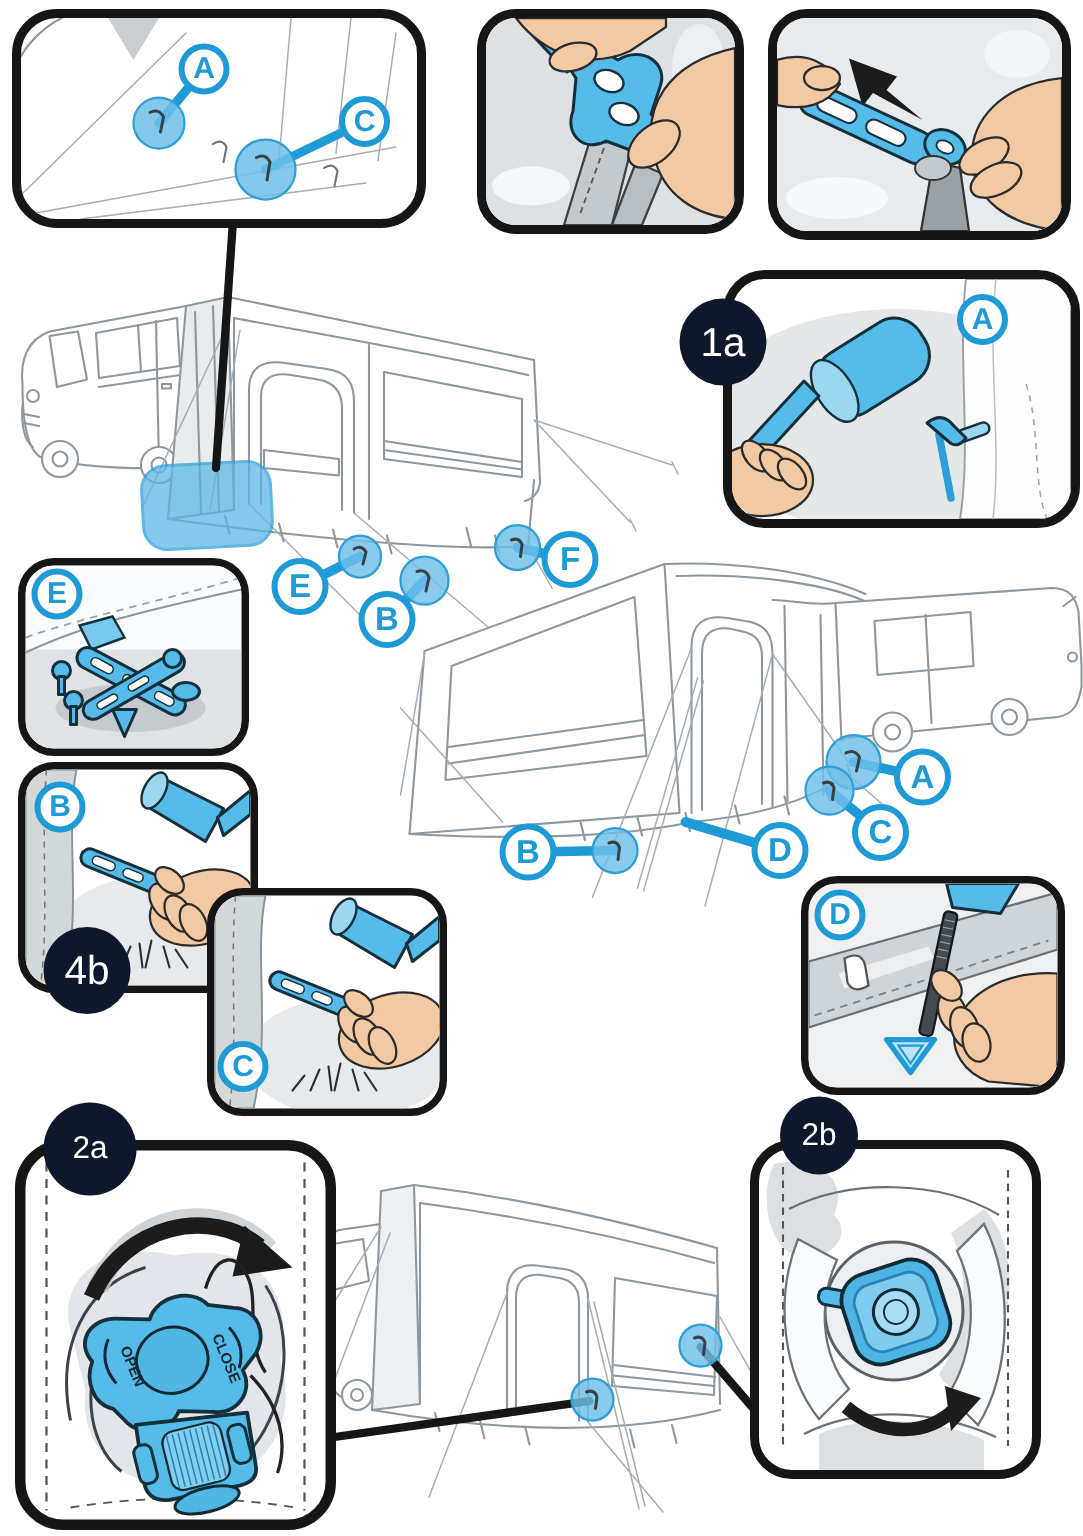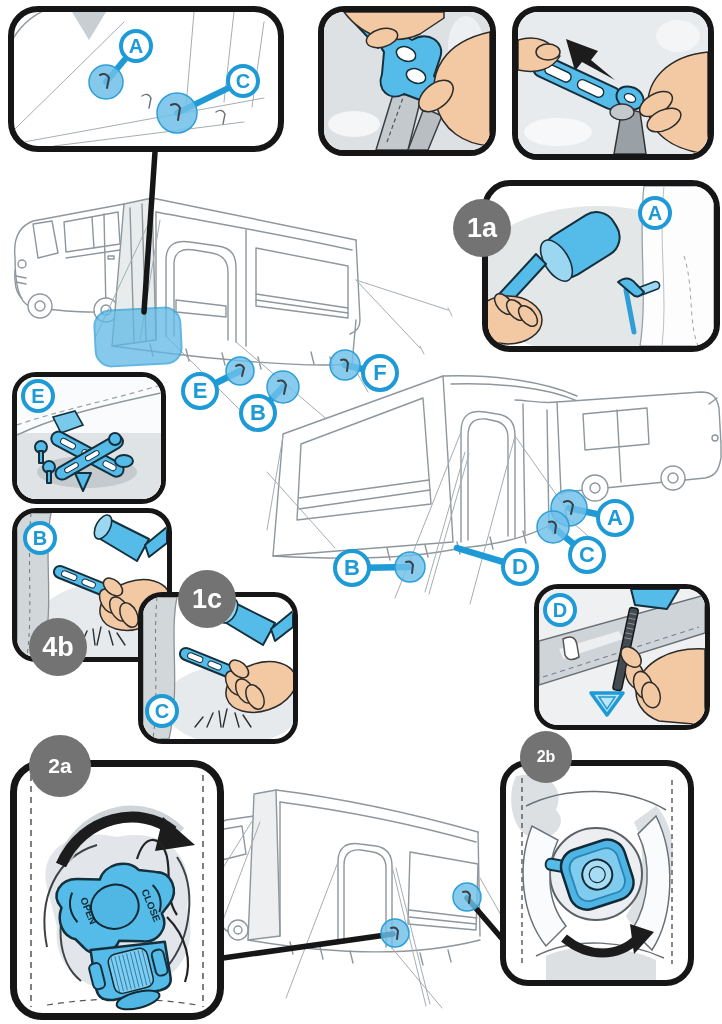--- a/index.html
+++ b/index.html
@@ -5,21 +5,21 @@
   html,body{margin:0;padding:0;background:#ffffff;}
   body{width:722px;height:1024px;position:relative;font-family:"Liberation Sans",sans-serif;}
   .page{position:absolute;inset:0;width:722px;height:1024px;background:#fff;overflow:hidden;}
   .illu{position:absolute;z-index:1;}
   .overlay{position:absolute;left:0;top:0;z-index:20;pointer-events:none;}
   .panel{position:absolute;background:#fff;border:6px solid #161616;box-sizing:border-box;overflow:hidden;z-index:30;}
   .panel svg{display:block;}
   .callout{position:absolute;border:4px solid #1E9AD6;border-radius:50%;background:#fff;display:flex;align-items:center;justify-content:center;color:#1E9AD6;font-weight:bold;z-index:40;box-sizing:border-box;}
   .c34{width:34px;height:34px;font-size:20px;}
   .c38{width:38px;height:38px;font-size:22px;}
-  .badge{position:absolute;background:#737373;color:#fff;border-radius:50%;display:flex;align-items:center;justify-content:center;font-weight:bold;z-index:50;}
+  .badge{position:absolute;background:#0f172a;color:#fff;border-radius:50%;display:flex;align-items:center;justify-content:center;font-weight:normal;z-index:50;}
   .sk{stroke:#8E979D;stroke-width:1.4;fill:none;stroke-linecap:round;stroke-linejoin:round;}
   .skf{stroke:#8E979D;stroke-width:1.4;fill:#ffffff;stroke-linejoin:round;}
   .thin{stroke:#A6ADB3;stroke-width:1;fill:none;}
   .blue{fill:#55BBE8;stroke:#14303D;stroke-width:2;stroke-linejoin:round;}
   .blueL{fill:#9CD7F1;stroke:#14303D;stroke-width:1.6;}
   .skin{fill:#F2C9A2;stroke:#2B2B2B;stroke-width:1.5;stroke-linejoin:round;}
   .ink{fill:#1C1C1C;}
 </style>
 </head>
 <body>
@@ -467,23 +467,20 @@
   <div class="callout c34" style="left:543px;top:593px;">
       <span>D</span>
     </div>
 
   <div class="badge" style="left:453px;top:199px;width:58px;height:58px;font-size:27px;">
       <span>1a</span>
     </div>
   <div class="badge" style="left:29px;top:618px;width:58px;height:58px;font-size:27px;">
       <span>4b</span>
     </div>
-  <div class="badge" style="left:178px;top:570px;width:58px;height:58px;font-size:27px;">
-      <span>1c</span>
-    </div>
   <div class="badge" style="left:29px;top:735px;width:62px;height:62px;font-size:21px;">
       <span>2a</span>
     </div>
-  <div class="badge" style="left:520px;top:731px;width:52px;height:52px;font-size:16px;text-align:center;">
+  <div class="badge" style="left:520px;top:731px;width:52px;height:52px;font-size:21px;text-align:center;">
       <span>2b</span>
     </div>
 
 </div>
 
 </body></html>

